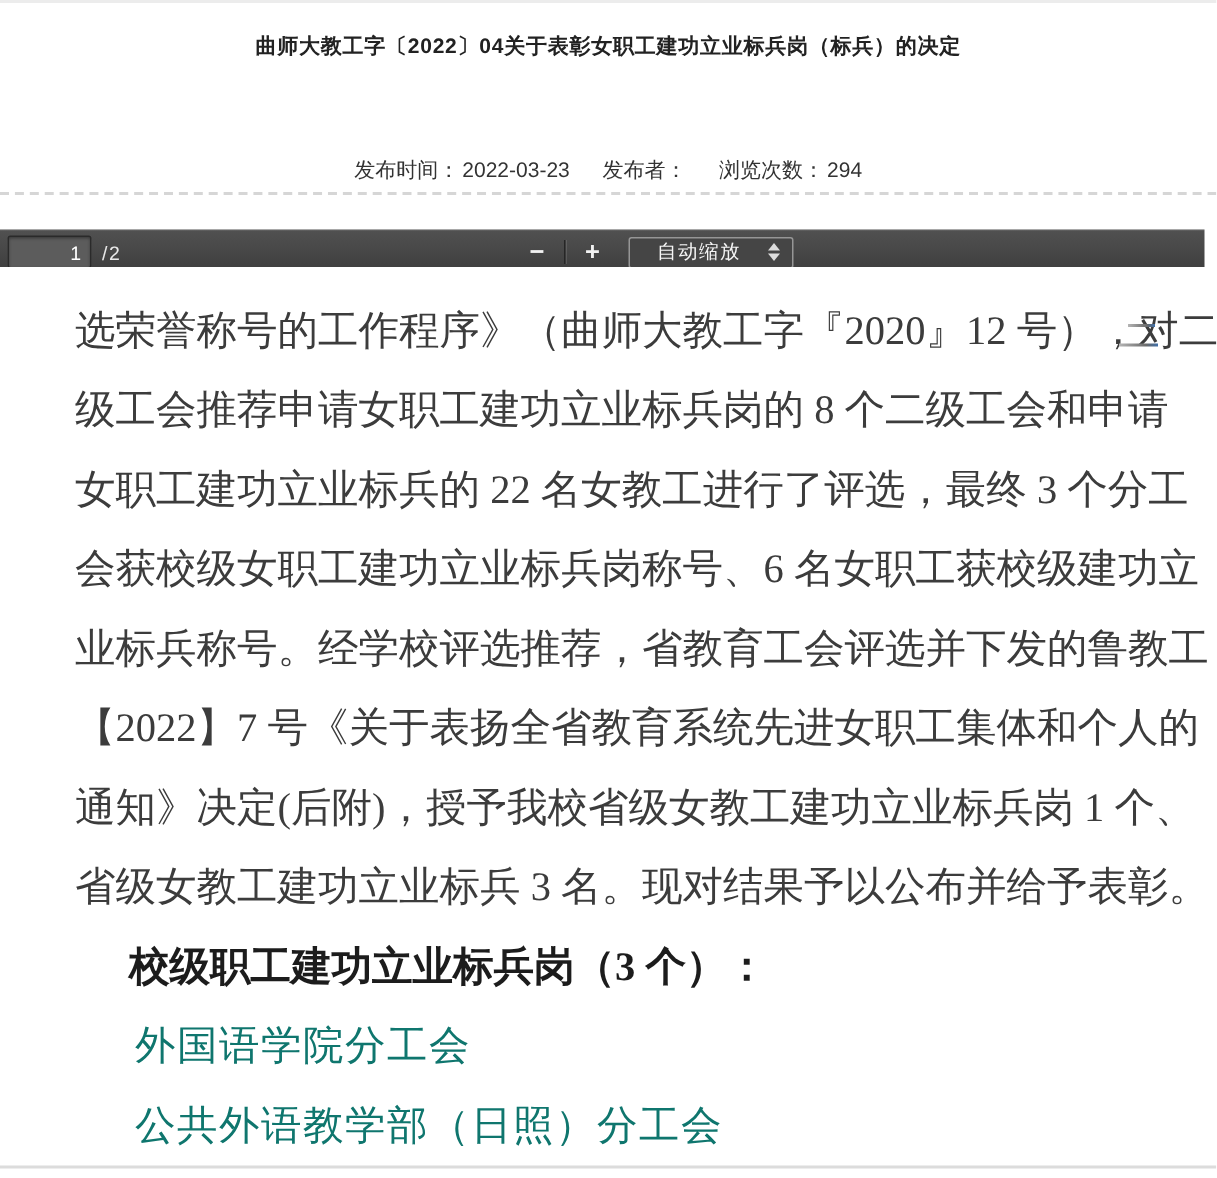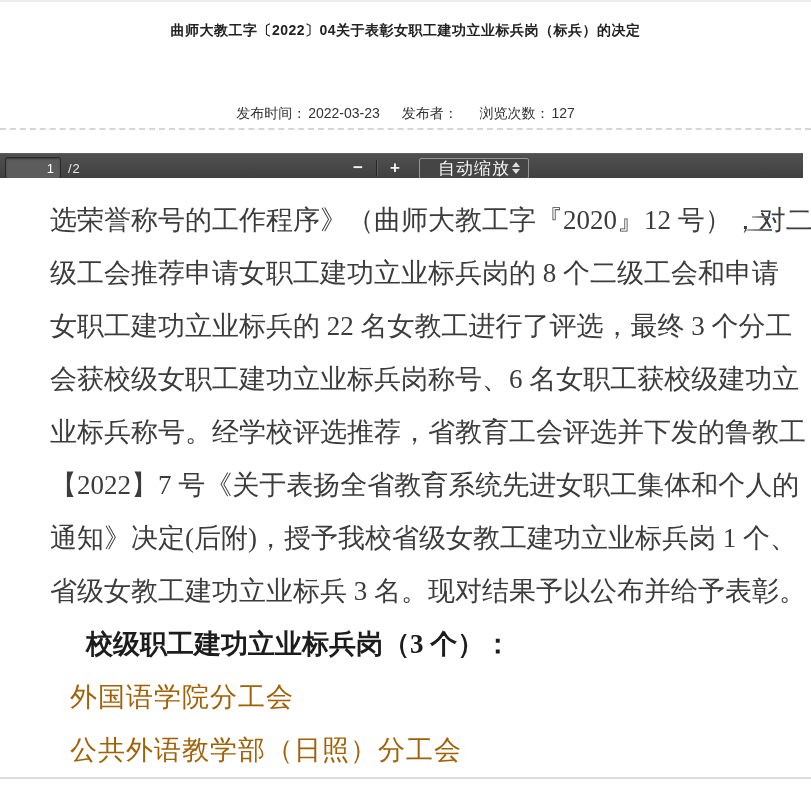--- a/index.html
+++ b/index.html
@@ -111,21 +111,21 @@
   }
   .scale-select {
     position: relative;
     margin-left: 12px;
     width: 110px;
     height: 21px;
     border: 1px solid #969696;
     border-radius: 2px;
     background: #454545;
     color: #f5f5f5;
-    font-size: 17px;
+    font-size: 13px;
     display: flex;
     align-items: center;
     cursor: default;
   }
   .scale-select-label {
     margin-left: 18px;
     letter-spacing: 1px;
   }
   .dropdown-arrows {
     position: absolute;
@@ -176,23 +176,23 @@
     line-height: 53px;
     margin-left: 86px;
     font-size: 27px;
     font-weight: bold;
     color: #1c1c1c;
     white-space: nowrap;
   }
   .pdf-item {
     height: 53px;
     line-height: 53px;
-    margin-left: 70px;
+    margin-left: 90px;
     font-size: 27px;
-    color: #a16207;
+    color: #0f766e;
     letter-spacing: 1px;
     white-space: nowrap;
   }
 
   .text-fragment {
     position: absolute;
     height: 2px;
     background: linear-gradient(to right, #b5b5b5, #6a6a6a 70%, #3f6fa8);
   }
   .fragment-1 { left: 752px; top: 214px; width: 18px; }
@@ -210,21 +210,21 @@
 
 <div class="page">
 
   <div class="article-title">曲师大教工字〔2022〕04关于表彰女职工建功立业标兵岗（标兵）的决定</div>
 
   <div class="meta-row">
     <span>发布时间：</span><span>2022-03-23</span>
     <span class="meta-gap"></span>
     <span>发布者：</span>
     <span class="meta-gap"></span>
-    <span>浏览次数：</span><span>127</span>
+    <span>浏览次数：</span><span>294</span>
   </div>
 
   <div class="divider-dashed"></div>
 
   <div class="pdf-toolbar">
     <div class="page-controls">
       <input class="page-number-input" type="text" value="1" style="">
       <span class="page-count">/2</span>
     </div>
 

